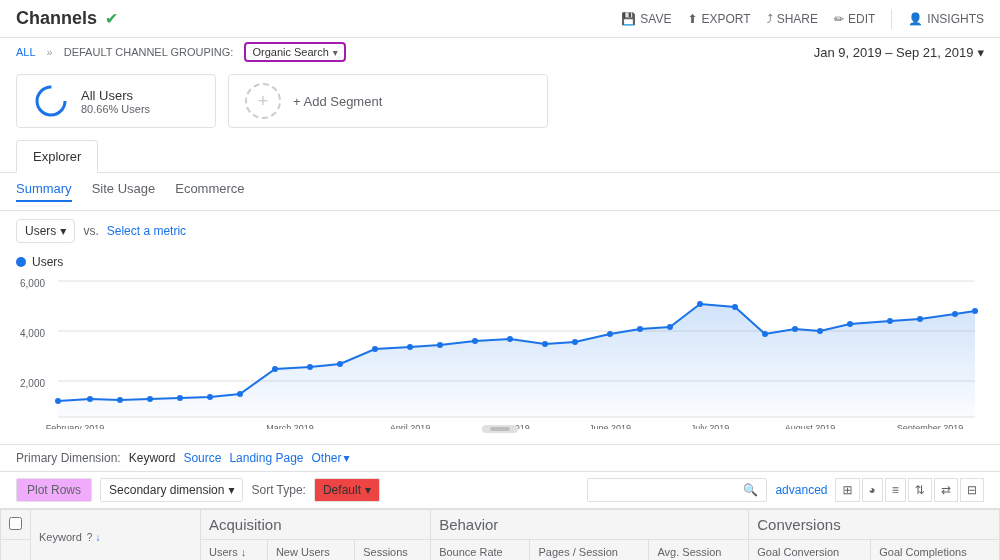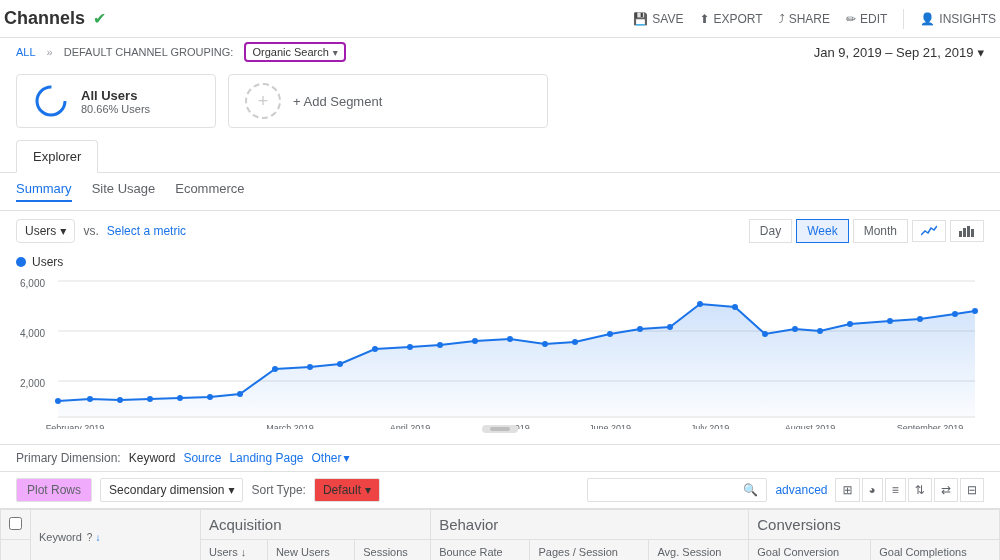--- a/index.html
+++ b/index.html
@@ -1,19 +1,19 @@
 <!DOCTYPE html>
 <html><head>
   <meta charset="utf-8">
   <style>
     * { box-sizing: border-box; margin: 0; padding: 0; }
     body { font-family: Arial, sans-serif; font-size: 13px; color: #333; background: #fff; width: 1000px; height: 560px; overflow: hidden; }
 
     
-    .header { display: flex; align-items: center; justify-content: space-between; padding: 8px 4px; border-bottom: 1px solid #e0e0e0; }
+    .header { display: flex; align-items: center; justify-content: space-between; padding: 8px 16px; border-bottom: 1px solid #e0e0e0; }
     .header-left { display: flex; align-items: center; gap: 8px; }
     .header-title { font-size: 18px; font-weight: bold; color: #333; }
     .verified-icon { color: #34a853; font-size: 16px; }
     .header-actions { display: flex; align-items: center; gap: 16px; }
     .header-action { display: flex; align-items: center; gap: 4px; color: #5f6368; font-size: 12px; cursor: pointer; }
     .header-divider { width: 1px; height: 20px; background: #e0e0e0; }
     .insights-btn { display: flex; align-items: center; gap: 4px; color: #5f6368; font-size: 12px; cursor: pointer; }
 
     
     .breadcrumb { display: flex; align-items: center; padding: 8px 16px; font-size: 11px; color: #5f6368; gap: 4px; }
@@ -23,21 +23,21 @@
     .channel-filter-text { color: #333; font-size: 11px; }
     .dropdown-arrow { color: #5f6368; font-size: 10px; }
 
     
     .date-range { position: absolute; right: 16px; top: 50px; display: flex; align-items: center; gap: 4px; color: #333; font-size: 13px; cursor: pointer; }
 
     
     .segments { display: flex; gap: 12px; padding: 8px 16px; }
     .segment-card { display: flex; align-items: center; gap: 12px; border: 1px solid #e0e0e0; border-radius: 4px; padding: 8px 16px; min-width: 200px; }
     .segment-add { border: 2px dashed #ccc; border-radius: 50%; width: 36px; height: 36px; display: flex; align-items: center; justify-content: center; color: #ccc; font-size: 18px; }
-    .segment-label { font-size: 13px; color: #333; font-weight: 700; }
+    .segment-label { font-size: 13px; color: #333; font-weight: 400; }
     .segment-sub { font-size: 11px; color: #5f6368; }
     .segment-card-add { display: flex; align-items: center; gap: 12px; border: 1px solid #e0e0e0; border-radius: 4px; padding: 8px 16px; min-width: 200px; flex: 1; max-width: 320px; cursor: pointer; }
     .add-segment-text { color: #5f6368; font-size: 13px; }
 
     
     .tabs-container { border-bottom: 1px solid #e0e0e0; padding: 0 16px; margin-top: 4px; }
     .tab-bar { display: flex; gap: 0; }
     .tab { padding: 8px 16px; font-size: 13px; cursor: pointer; color: #5f6368; border: 1px solid #e0e0e0; border-bottom: none; background: #f5f5f5; border-radius: 4px 4px 0 0; margin-right: 4px; }
     .tab.active { background: #fff; color: #333; font-weight: 500; border-bottom: 1px solid #fff; margin-bottom: -1px; }
 
@@ -177,38 +177,20 @@
 </div>
 
 <div class="chart-controls">
   <div class="chart-controls-left">
     <div class="metric-dropdown">
       <span>Users</span>
       <span>▾</span>
     </div>
     <span class="vs-text">vs.</span>
     <span class="select-metric">Select a metric</span>
-  </div>
-  <div class="chart-controls-right">
-    <button class="time-btn">Day</button>
-    <button class="time-btn active">Week</button>
-    <button class="time-btn">Month</button>
-    <div class="chart-type-btn">
-      <svg width="16" height="12" viewBox="0 0 16 12" fill="none">
-        <polyline points="0,10 4,6 7,8 10,3 13,5 16,1" stroke="#1a73e8" stroke-width="1.5" fill="none"></polyline>
-      </svg>
-    </div>
-    <div class="chart-type-btn">
-      <svg width="16" height="12" viewBox="0 0 16 12">
-        <rect x="0" y="6" width="3" height="6" fill="#5f6368"></rect>
-        <rect x="4" y="3" width="3" height="9" fill="#5f6368"></rect>
-        <rect x="8" y="1" width="3" height="11" fill="#5f6368"></rect>
-        <rect x="12" y="4" width="3" height="8" fill="#5f6368"></rect>
-      </svg>
-    </div>
   </div>
 </div>
 
 <div class="chart-legend">
   <span class="legend-dot"></span>
   <span class="legend-label">Users</span>
 </div>
 
 <div class="chart-area">
   <svg width="960" height="160" viewBox="0 0 960 160" style="display:block; margin: 0 auto;">

